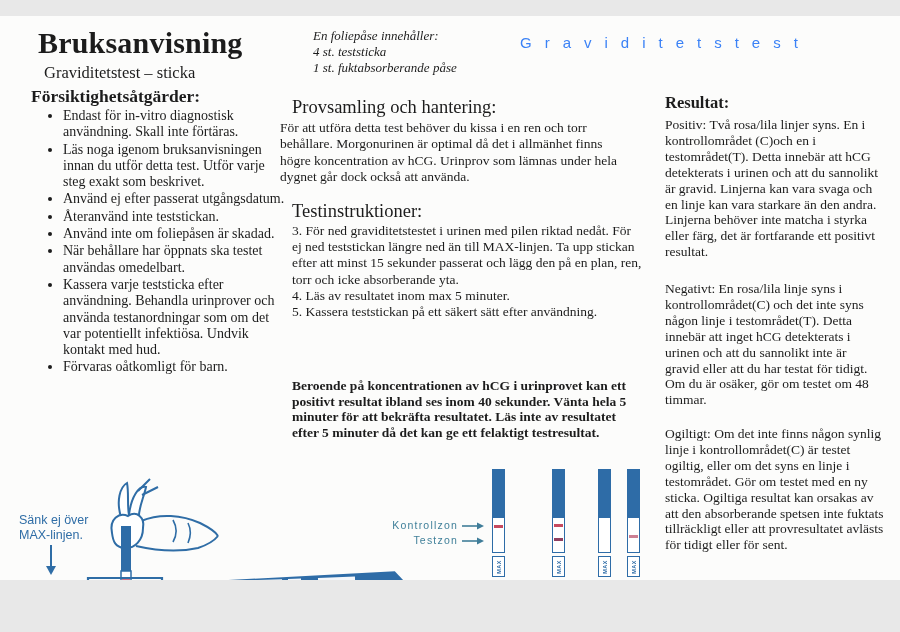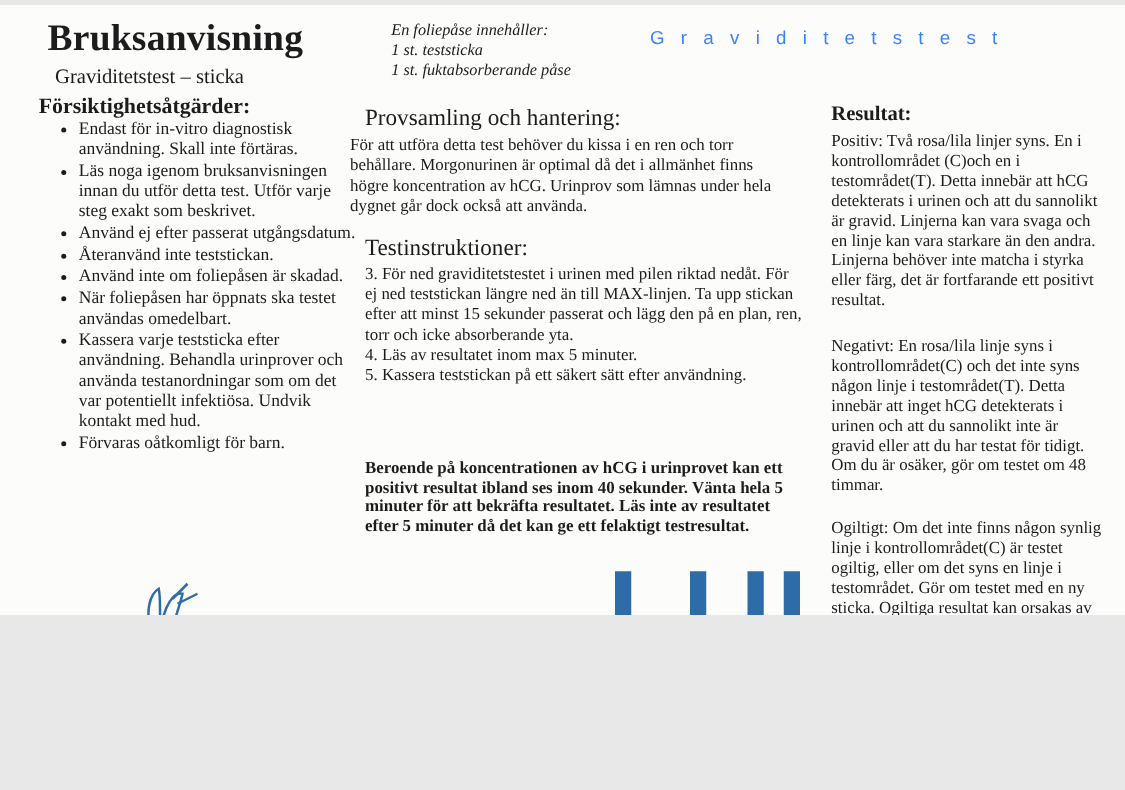--- a/index.html
+++ b/index.html
@@ -1,19 +1,19 @@
 <!DOCTYPE html>
 <html><head>
 <meta charset="utf-8">
 <style>
   html,body{margin:0;padding:0;background:#e8e8e8;}
   .canvas{
-    position:relative;width:900px;height:488px;background:#fcfcfb;
+    position:relative;width:900px;height:564px;background:#fcfcfb;
     font-family:"Liberation Serif", serif;color:#1c1c1c;overflow:hidden;
-    margin:4px auto;
+    margin:16px auto;
   }
   .abs{position:absolute;}
 
   
   .doc-title{left:38px;top:10px;font-size:30px;font-weight:bold;letter-spacing:.2px;}
   .doc-subtitle{left:44px;top:47px;font-size:16.5px;}
   .prec-heading{left:31px;top:70px;font-size:17.5px;font-weight:bold;}
   .prec-list{left:37px;top:92px;width:224px;margin:0;padding:0 0 0 26px;
     font-size:14px;line-height:16.3px;}
   .prec-list li{margin:0 0 1px 0;}
@@ -71,32 +71,32 @@
 <body>
 
 <div class="canvas">
 
   <div class="abs doc-title">Bruksanvisning</div>
   <div class="abs doc-subtitle">Graviditetstest – sticka</div>
   <div class="abs brand">Graviditetstest</div>
 
   <div class="abs contents-block">
     <div>En foliepåse innehåller:</div>
-    <div>1 st. teststicka</div>
+    <div>4 st. teststicka</div>
     <div>1 st. fuktabsorberande påse</div>
   </div>
 
   <div class="abs prec-heading">Försiktighetsåtgärder:</div>
   <ul class="abs prec-list">
     <li>Endast för in-vitro diagnostisk användning. Skall inte förtäras.</li>
     <li>Läs noga igenom bruksanvisningen innan du utför detta test. Utför varje steg exakt som beskrivet.</li>
     <li>Använd ej efter passerat utgångsdatum.</li>
     <li>Återanvänd inte teststickan.</li>
     <li>Använd inte om foliepåsen är skadad.</li>
-    <li>När foliepåsen har öppnats ska testet användas omedelbart.</li>
+    <li>När behållare har öppnats ska testet användas omedelbart.</li>
     <li>Kassera varje teststicka efter användning. Behandla urinprover och använda testanordningar som om det var potentiellt infektiösa. Undvik kontakt med hud.</li>
     <li>Förvaras oåtkomligt för barn.</li>
   </ul>
 
   <div class="abs mid-heading sampling-heading">Provsamling och hantering:</div>
   <div class="abs sampling-body">För att utföra detta test behöver du kissa i en ren och torr behållare.  Morgonurinen är optimal då det i allmänhet finns högre koncentration av hCG. Urinprov som lämnas under hela dygnet går dock också att använda.</div>
 
   <div class="abs mid-heading instr-heading">Testinstruktioner:</div>
   <div class="abs instr-steps">
     <p>3. För ned graviditetstestet i urinen med pilen riktad nedåt. För ej ned teststickan längre ned än till MAX-linjen. Ta upp stickan efter att minst 15 sekunder passerat och lägg den på en plan, ren, torr och icke absorberande yta.</p>

